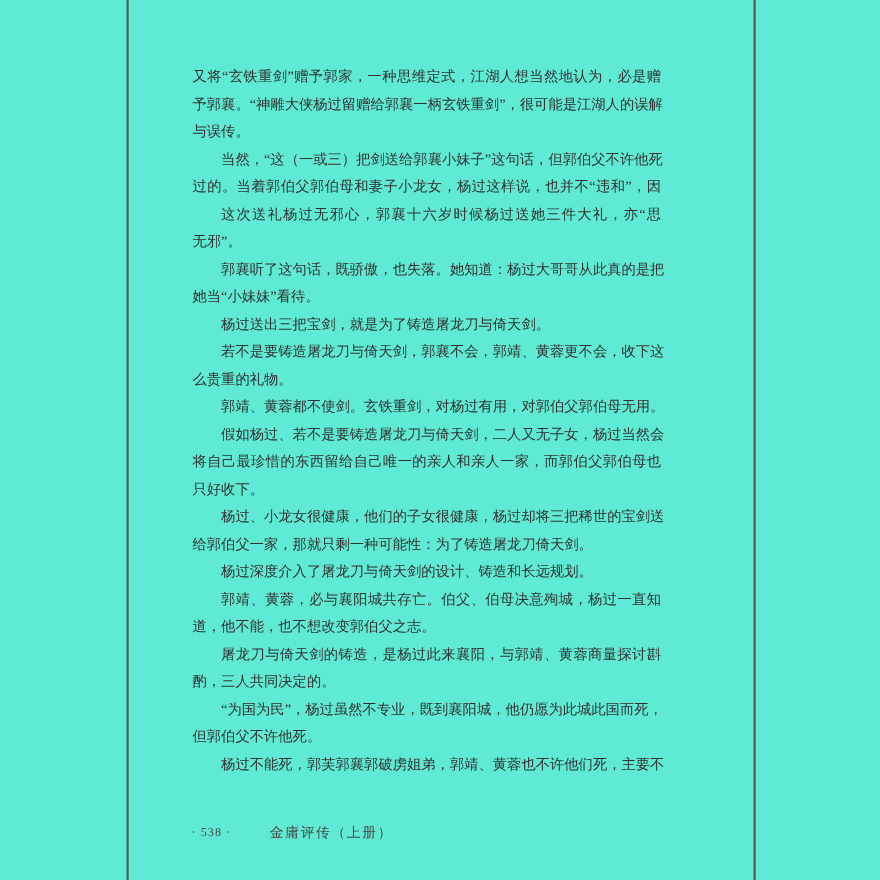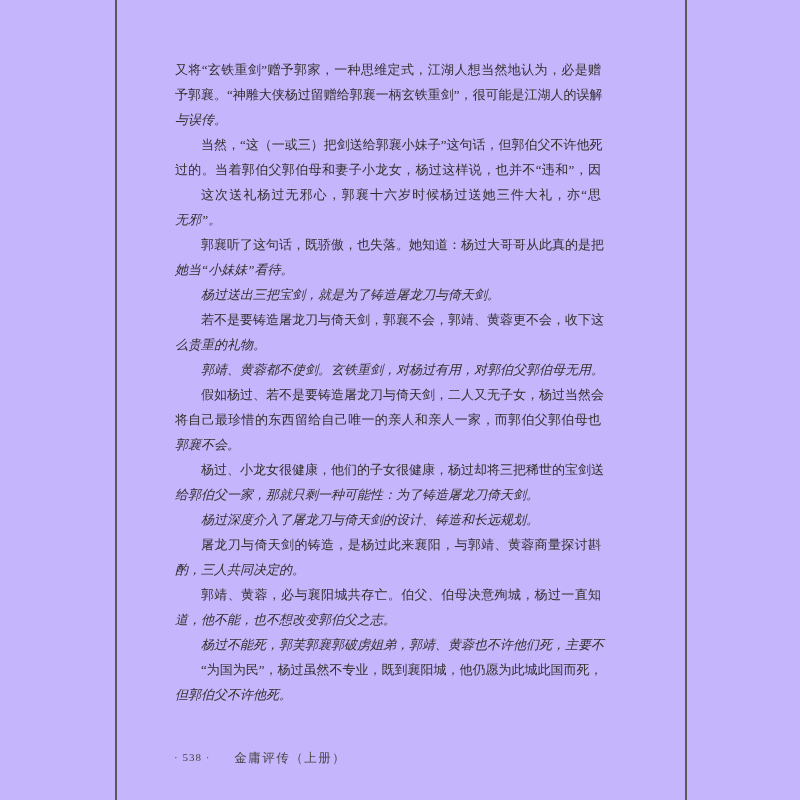--- a/index.html
+++ b/index.html
@@ -7,21 +7,21 @@
   body {
     font-family: "Liberation Serif", "DejaVu Serif", serif;
     background: #ffffff;
     position: relative;
     overflow: hidden;
   }
   .page-photo {
     position: absolute;
     left: 0; top: 0;
     width: 800px; height: 800px;
-    background: #c4b5fd;
+    background: #5eead4;
   }
   .edge-line {
     position: absolute;
     top: 0;
     width: 2px;
     height: 800px;
     background: #595959;
   }
   .edge-line.left  { left: 115px; }
   .edge-line.right { left: 685px; }
@@ -39,35 +39,34 @@
     white-space: nowrap;
     text-align: justify;
     text-align-last: justify;
     height: 25px;
     overflow: visible;
   }
   .text-line.indent { text-indent: 2em; }
   .text-line.para-end {
     text-align: center;
     text-align-last: left;
-    font-style: italic;
   }
   .page-footer {
     position: absolute;
     left: 174px;
     top: 748px;
     color: #4a4643;
     font-size: 12px;
     line-height: 18px;
     white-space: nowrap;
   }
   .page-footer .folio {
     font-size: 11px;
     letter-spacing: 1px;
-    margin-right: 4px;
+    margin-right: 15px;
     vertical-align: 1px;
   }
   .page-footer .book-title {
     font-size: 12.5px;
     letter-spacing: 1.5px;
     margin-left: 20px;
   }
 </style>
 </head>
 <body>
@@ -102,43 +101,43 @@
       <div>
         <div class="text-line indent">若不是要铸造屠龙刀与倚天剑，郭襄不会，郭靖、黄蓉更不会，收下这</div>
         <div class="text-line para-end">么贵重的礼物。</div>
       </div>
       <div>
         <div class="text-line indent para-end">郭靖、黄蓉都不使剑。玄铁重剑，对杨过有用，对郭伯父郭伯母无用。</div>
       </div>
       <div>
         <div class="text-line indent">假如杨过、若不是要铸造屠龙刀与倚天剑，二人又无子女，杨过当然会</div>
         <div class="text-line">将自己最珍惜的东西留给自己唯一的亲人和亲人一家，而郭伯父郭伯母也</div>
-        <div class="text-line para-end">郭襄不会。</div>
+        <div class="text-line para-end">只好收下。</div>
       </div>
       <div>
         <div class="text-line indent">杨过、小龙女很健康，他们的子女很健康，杨过却将三把稀世的宝剑送</div>
         <div class="text-line para-end">给郭伯父一家，那就只剩一种可能性：为了铸造屠龙刀倚天剑。</div>
       </div>
       <div>
         <div class="text-line indent para-end">杨过深度介入了屠龙刀与倚天剑的设计、铸造和长远规划。</div>
       </div>
       <div>
+        <div class="text-line indent">郭靖、黄蓉，必与襄阳城共存亡。伯父、伯母决意殉城，杨过一直知</div>
+        <div class="text-line para-end">道，他不能，也不想改变郭伯父之志。</div>
+      </div>
+      <div>
         <div class="text-line indent">屠龙刀与倚天剑的铸造，是杨过此来襄阳，与郭靖、黄蓉商量探讨斟</div>
         <div class="text-line para-end">酌，三人共同决定的。</div>
       </div>
       <div>
-        <div class="text-line indent">郭靖、黄蓉，必与襄阳城共存亡。伯父、伯母决意殉城，杨过一直知</div>
-        <div class="text-line para-end">道，他不能，也不想改变郭伯父之志。</div>
+        <div class="text-line indent">“为国为民”，杨过虽然不专业，既到襄阳城，他仍愿为此城此国而死，</div>
+        <div class="text-line para-end">但郭伯父不许他死。</div>
       </div>
       <div>
         <div class="text-line indent para-end">杨过不能死，郭芙郭襄郭破虏姐弟，郭靖、黄蓉也不许他们死，主要不</div>
-      </div>
-      <div>
-        <div class="text-line indent">“为国为民”，杨过虽然不专业，既到襄阳城，他仍愿为此城此国而死，</div>
-        <div class="text-line para-end">但郭伯父不许他死。</div>
       </div>
     </div>
 
   <div class="page-footer">
     <span class="folio">· 538 ·</span><span class="book-title">金庸评传（上册）</span>
   </div>
 
 </div>
 
 </body></html>

